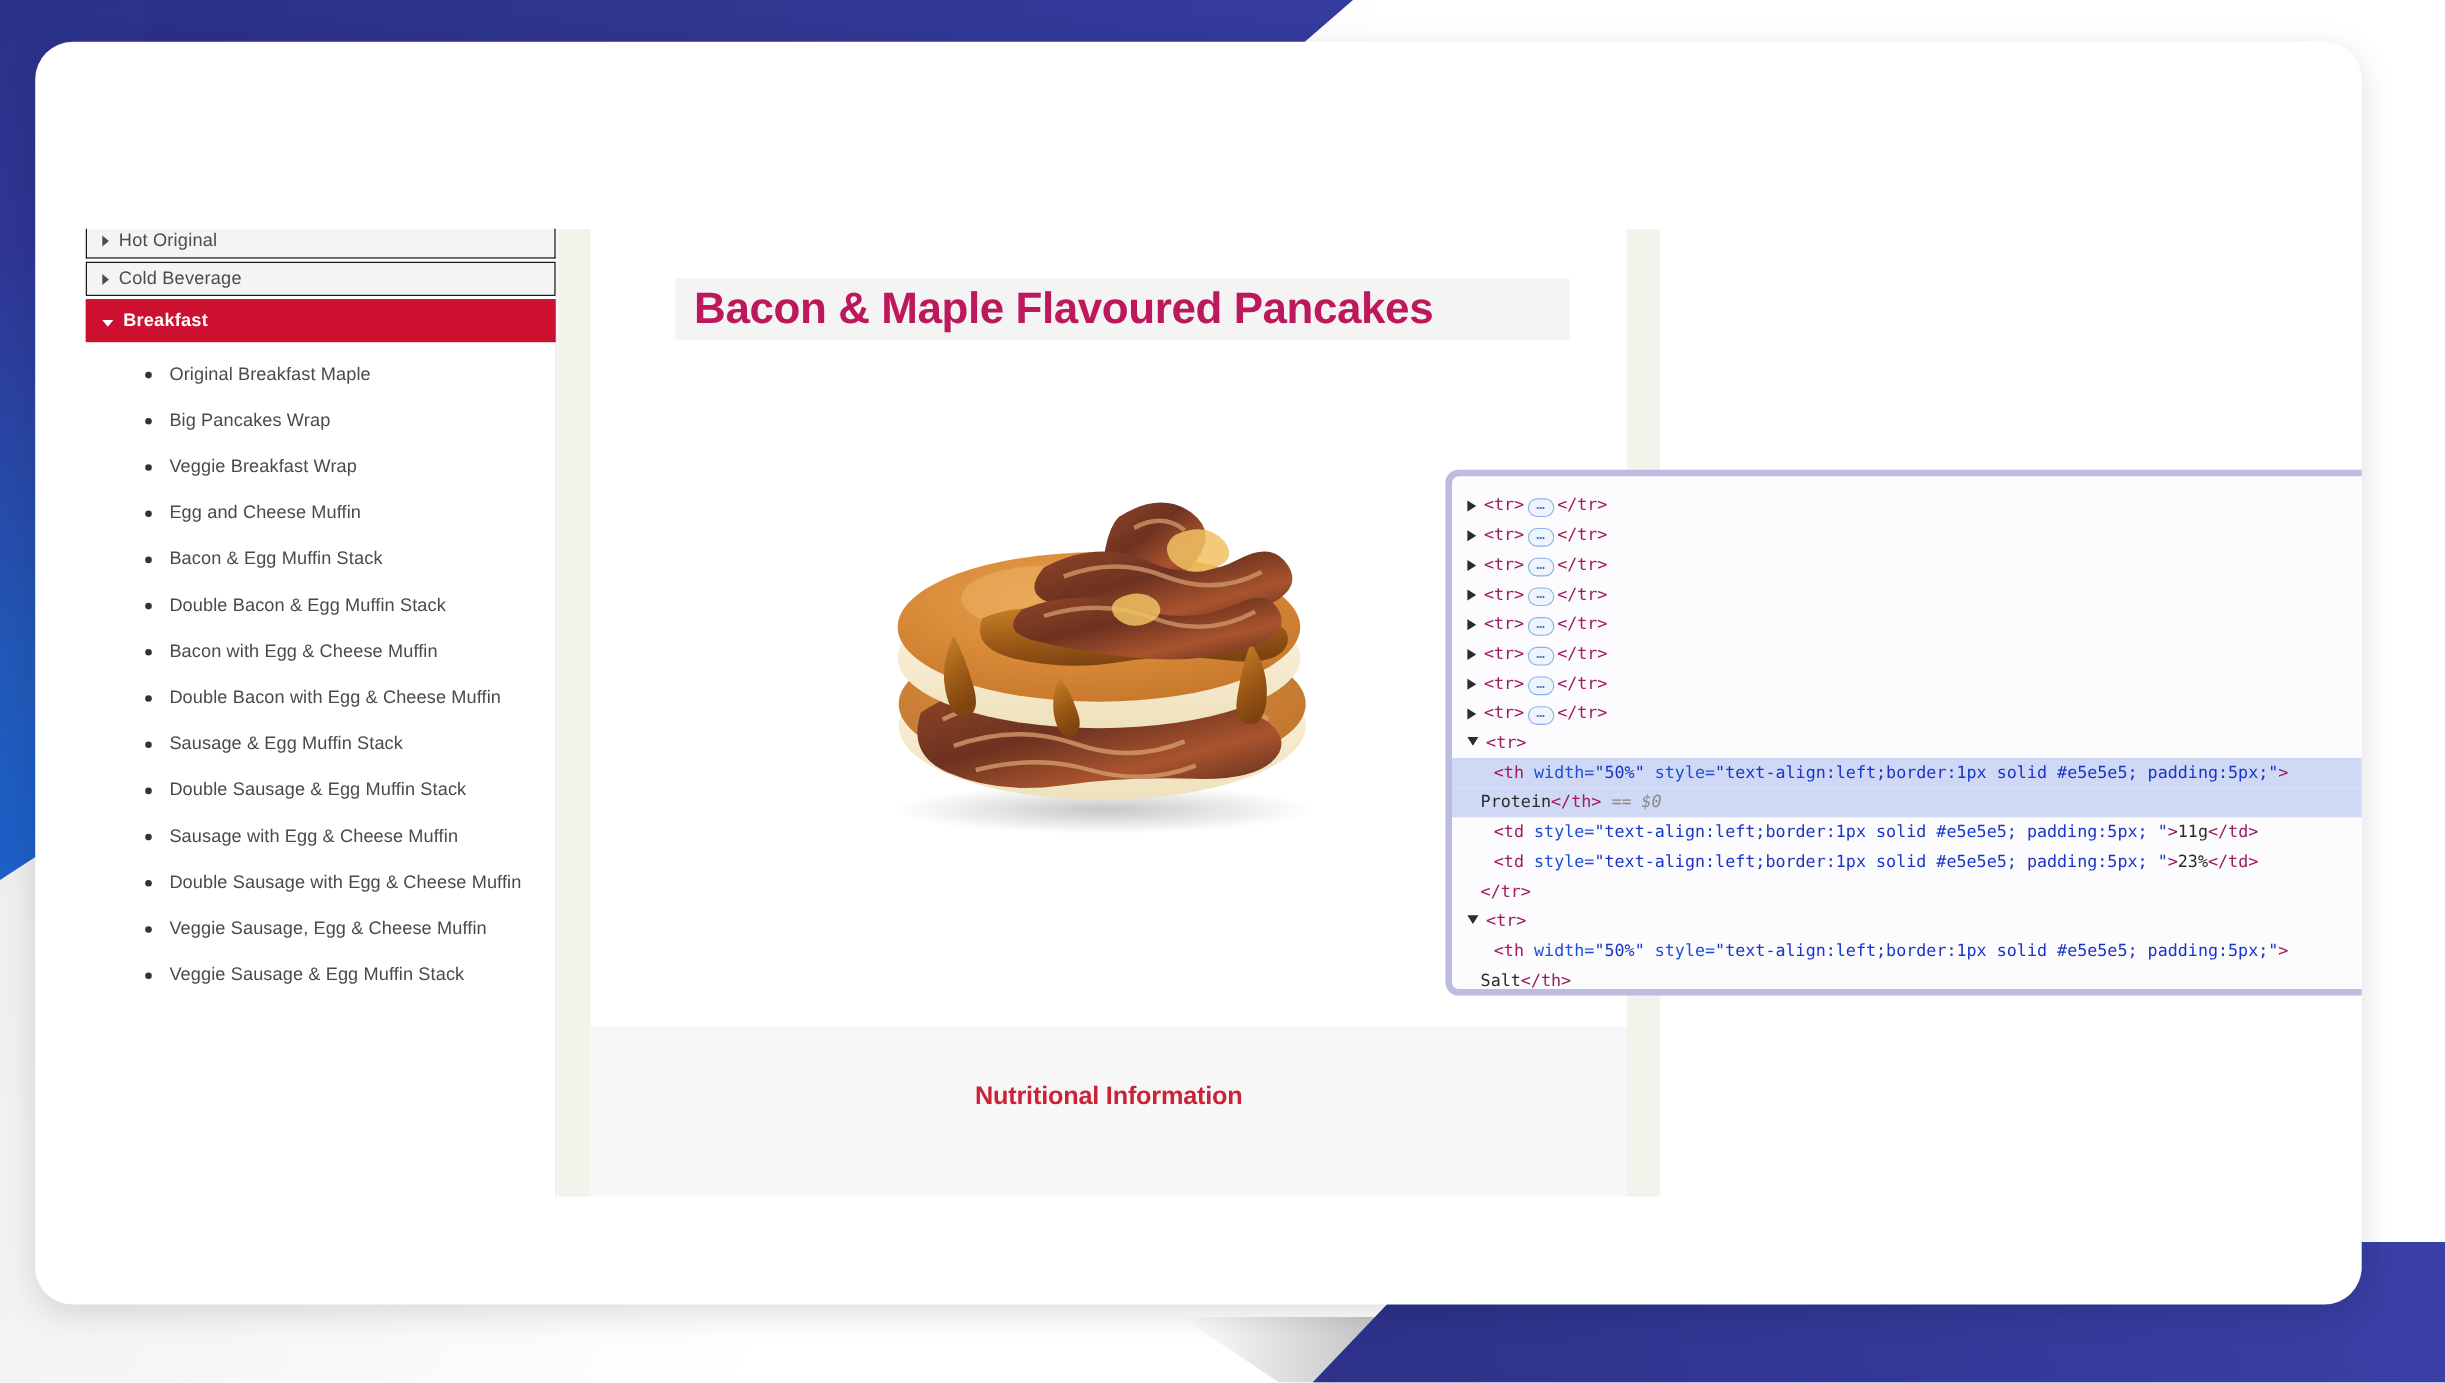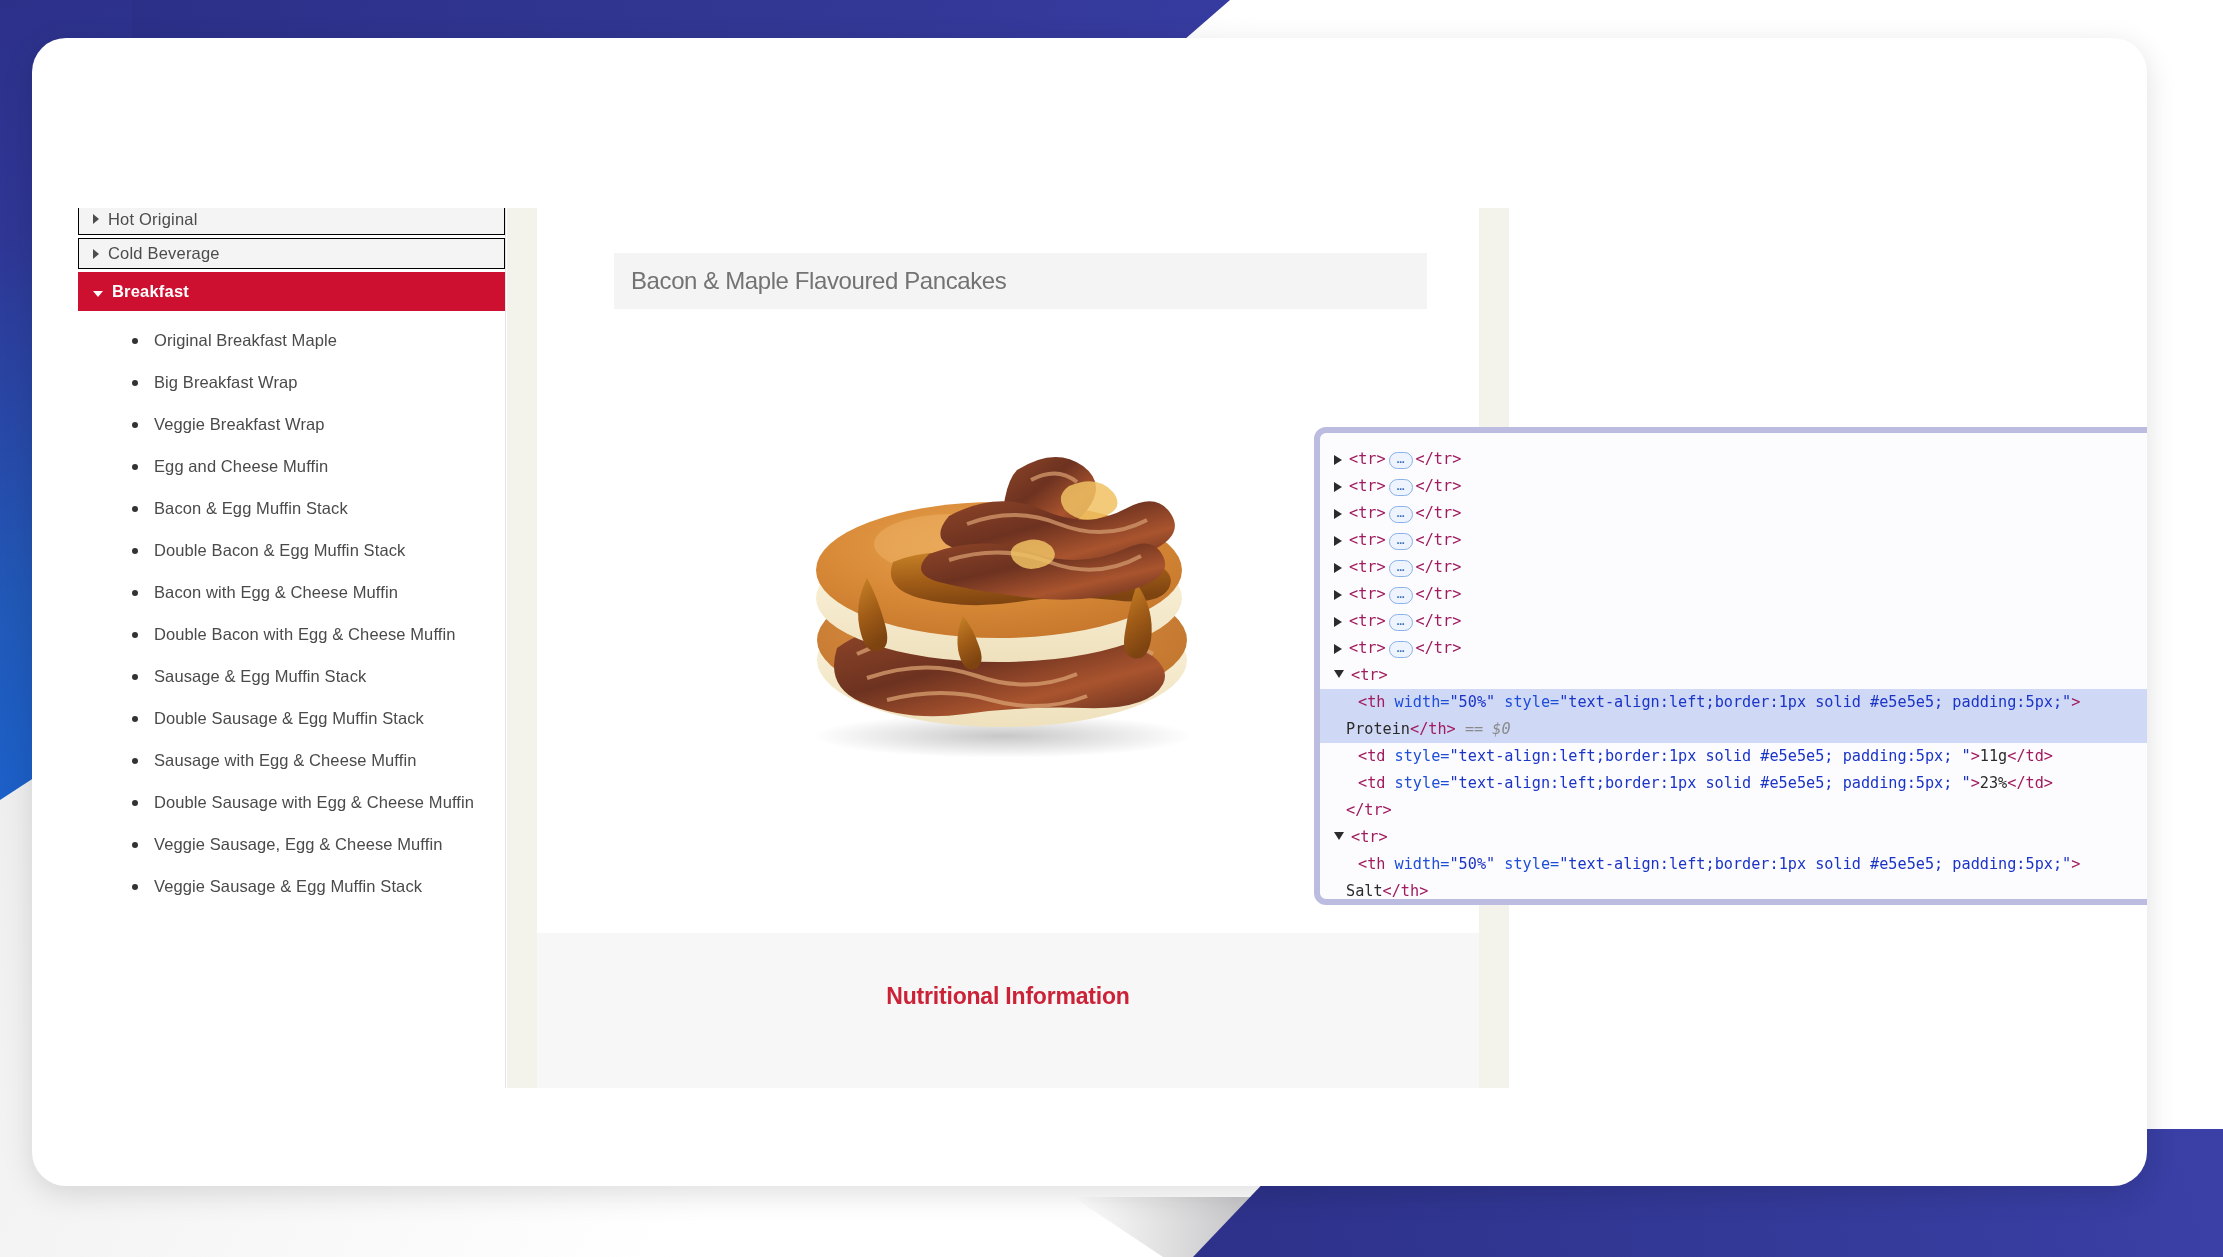--- a/index.html
+++ b/index.html
@@ -174,23 +174,23 @@
 
   .title-band {
     position: absolute;
     left: 77px; top: 45px;
     width: 813px; height: 56px;
     background: #f4f4f4;
     display: flex;
     align-items: center;
   }
   .title-band h1 {
-    font-size: 24px;
-    font-weight: normal;
-    color: #737373;
+    font-size: 40px;
+    font-weight: bold;
+    color: #be185d;
     letter-spacing: -0.4px;
     padding-left: 17px;
   }
 
   
   .food-img {
     position: absolute;
     left: 180px; top: 140px;
     width: 560px; height: 420px;
   }
@@ -304,21 +304,21 @@
           <span>Cold Beverage</span>
         </div>
 
         <div class="acc-item active">
           <span class="tri"></span>
           <span>Breakfast</span>
         </div>
 
         <ul class="menu-list">
           <li><span>Original Breakfast Maple</span></li>
-          <li><span>Big Breakfast Wrap</span></li>
+          <li><span>Big Pancakes Wrap</span></li>
           <li><span>Veggie Breakfast Wrap</span></li>
           <li><span>Egg and Cheese Muffin</span></li>
           <li><span>Bacon &amp; Egg Muffin Stack</span></li>
           <li><span>Double Bacon &amp; Egg Muffin Stack</span></li>
           <li><span>Bacon with Egg &amp; Cheese Muffin</span></li>
           <li><span>Double Bacon with Egg &amp; Cheese Muffin</span></li>
           <li><span>Sausage &amp; Egg Muffin Stack</span></li>
           <li><span>Double Sausage &amp; Egg Muffin Stack</span></li>
           <li><span>Sausage with Egg &amp; Cheese Muffin</span></li>
           <li><span>Double Sausage with Egg &amp; Cheese Muffin</span></li>

